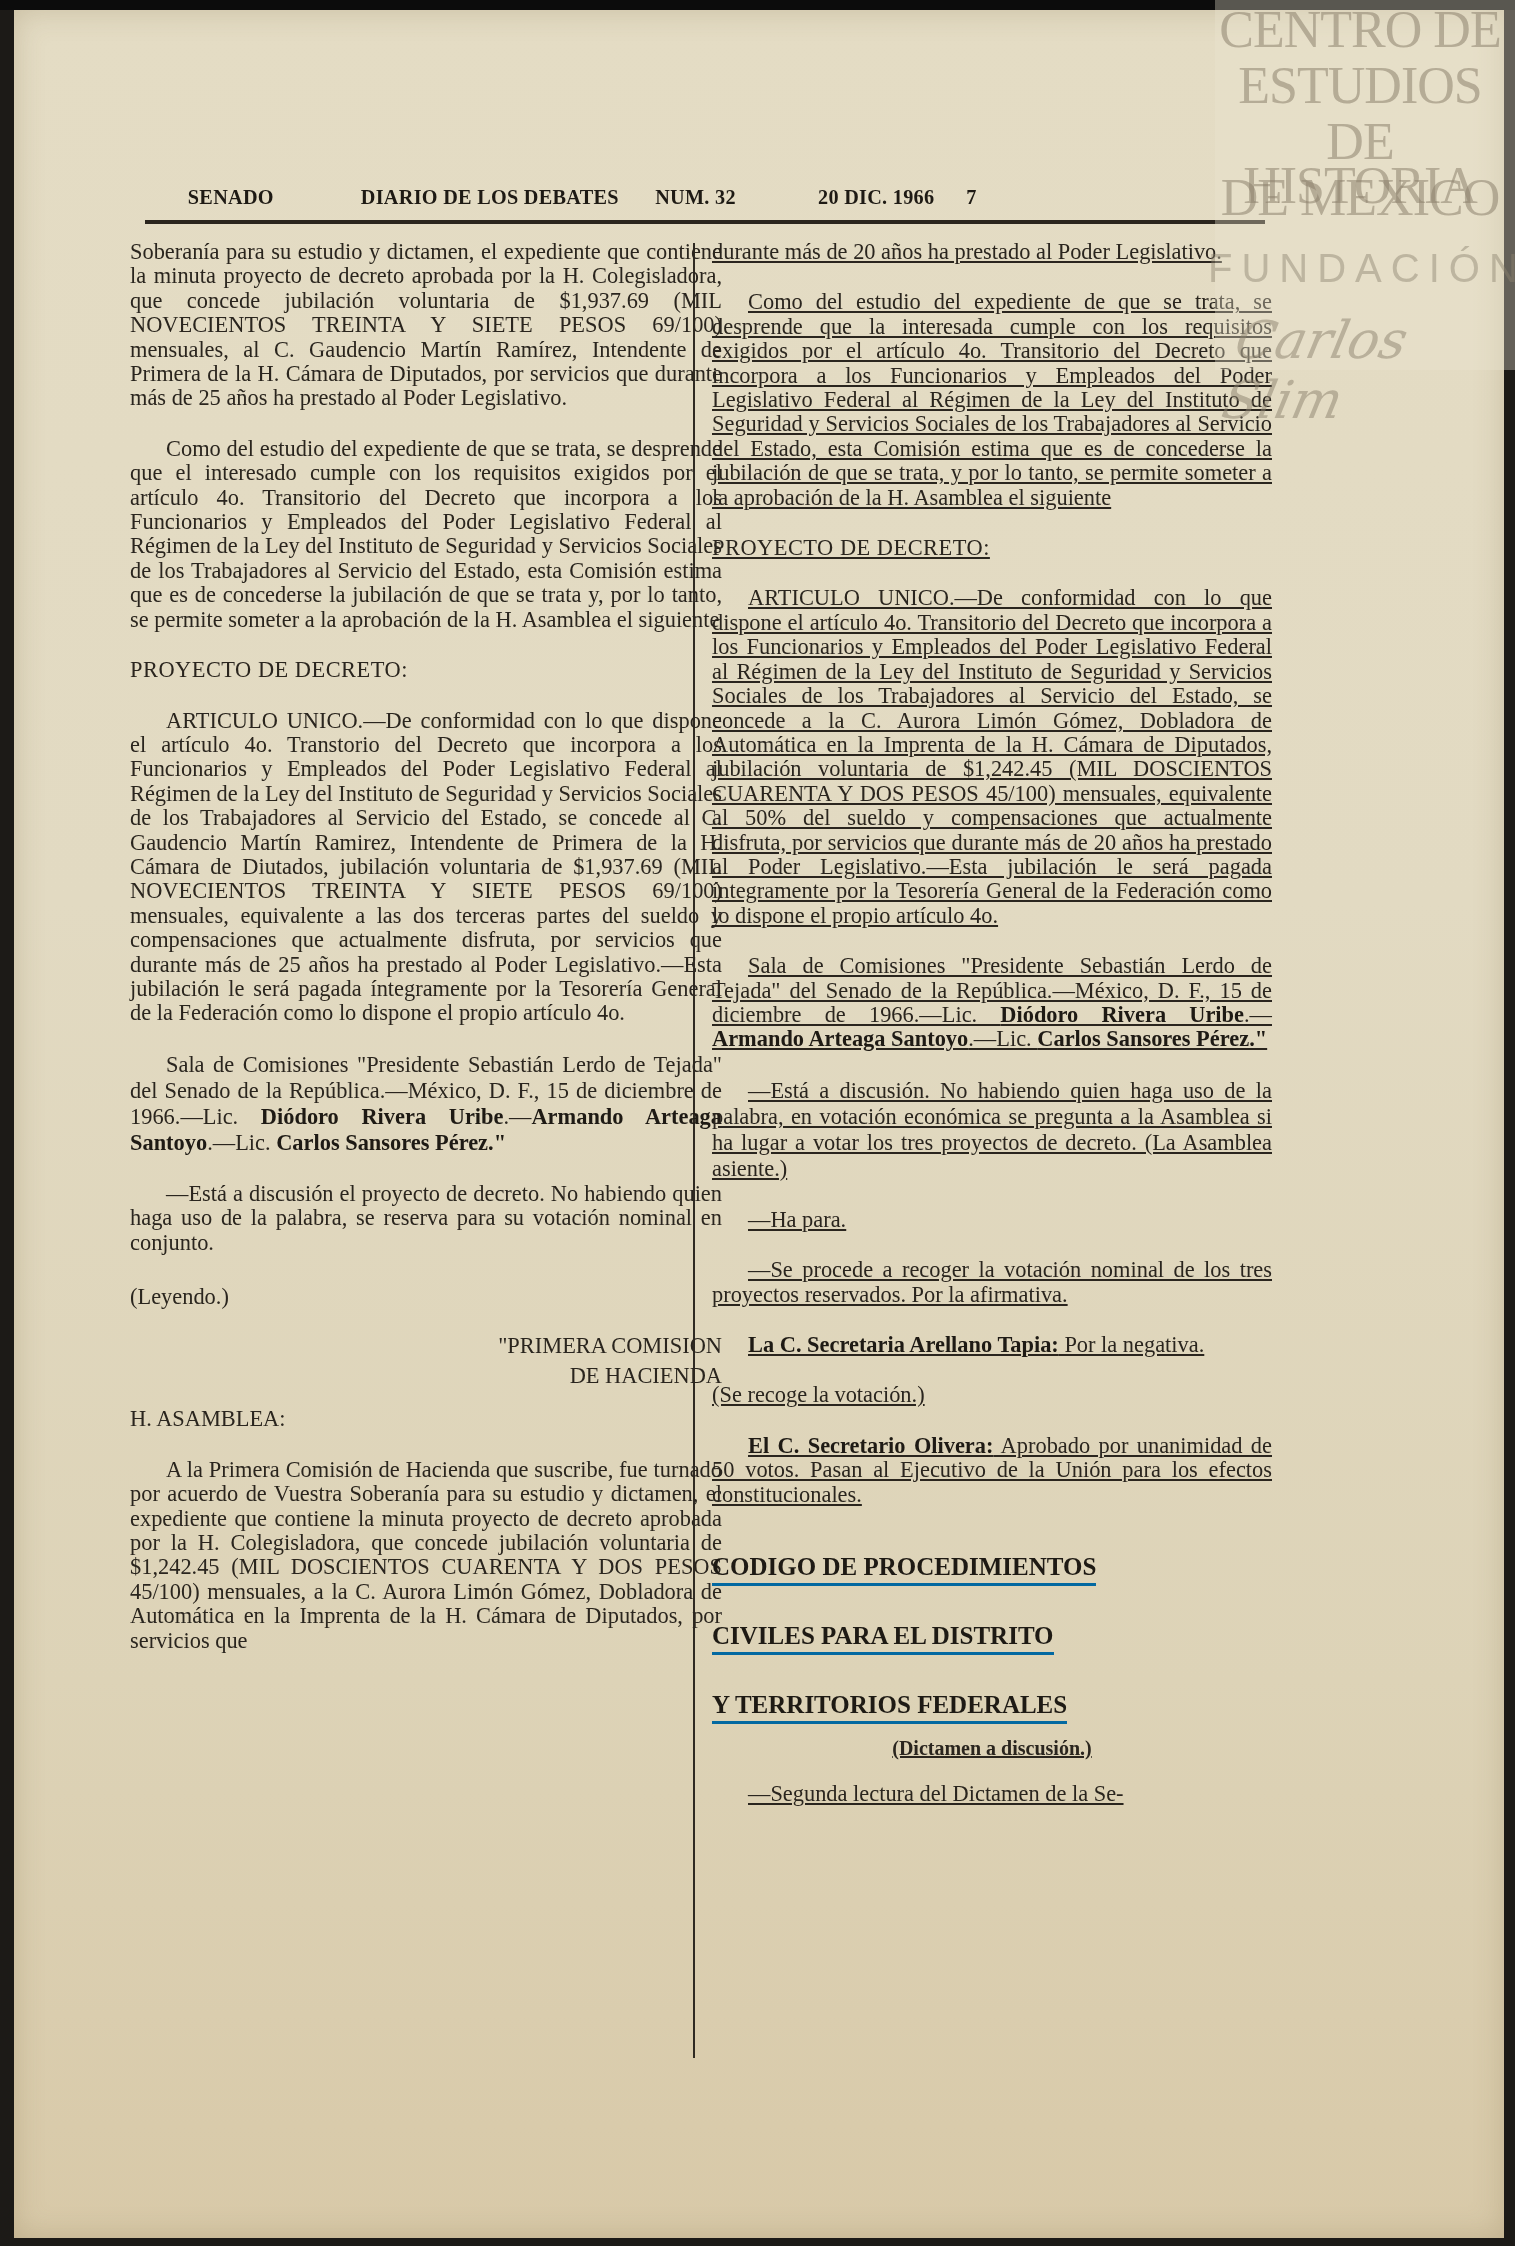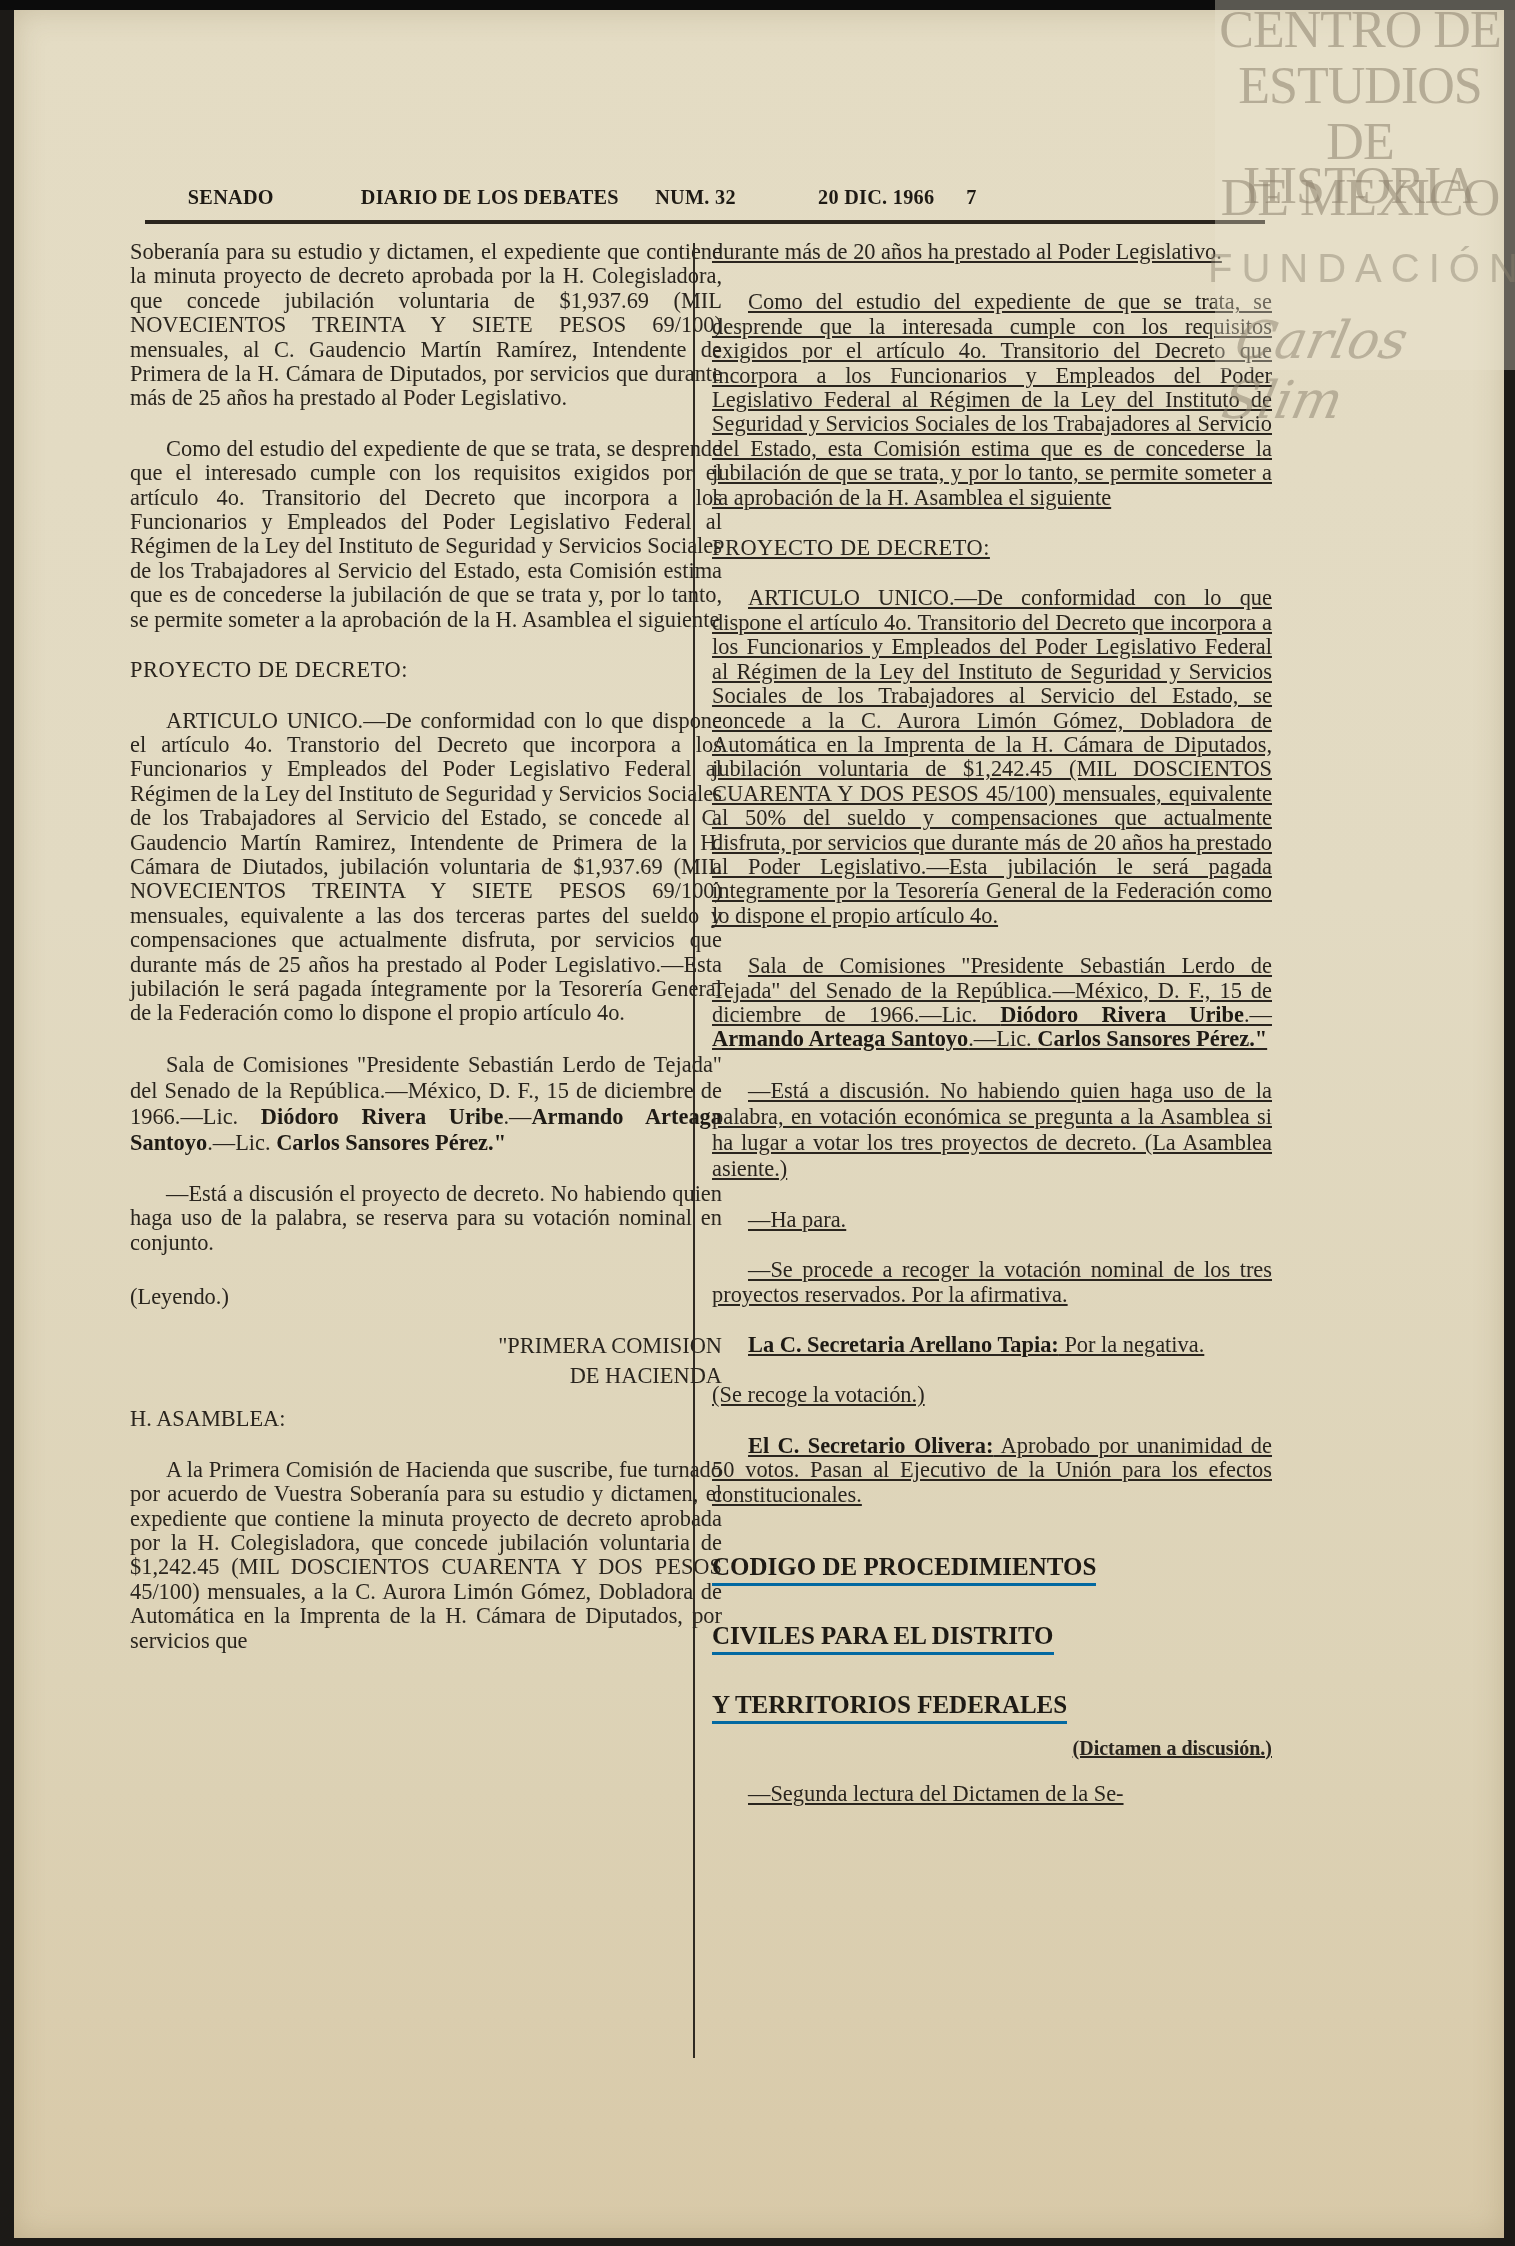--- a/index.html
+++ b/index.html
@@ -36,21 +36,21 @@
   .center { text-indent: 0; }
   .right-al { text-align: right; }
   b { font-weight: bold; color: #1e1a14; }
   .section-title {
     font-weight: bold; font-size: 25px; line-height: 30px; color: #1e1a14;
     text-align: left; margin-top: 6px;
   }
   .section-title span {
     display: inline-block; border-bottom: 3px solid #0369a1; padding-bottom: 1px; margin-bottom: 12px; margin-top: 23px;
   }
-  .small-bold { font-weight: bold; font-size: 20px; text-align: right; }
+  .small-bold { font-weight: bold; font-size: 20px; text-align: center; }
   
   .wm { position: absolute; color: rgba(140,130,110,0.55); font-family: "Liberation Serif", serif; }
   .wm-block {
     position: absolute; left: 1215px; top: 0; width: 300px; height: 370px;
     background: rgba(235,228,210,0.35);
   }
   .wm-line { position: absolute; left: 1205px; width: 310px; text-align: center; font-size: 52px; line-height: 44px; letter-spacing: -1px; }
   .wm-fund { position: absolute; left: 1208px; top: 246px; font-family: "Liberation Sans", sans-serif; font-size: 40px; letter-spacing: 9px; color: rgba(140,130,110,0.45); }
   .wm-sig { position: absolute; left: 1230px; top: 310px; font-family: "DejaVu Serif", serif; font-style: italic; font-size: 52px; color: rgba(140,130,110,0.5); transform: skewX(-12deg); }
 </style>

